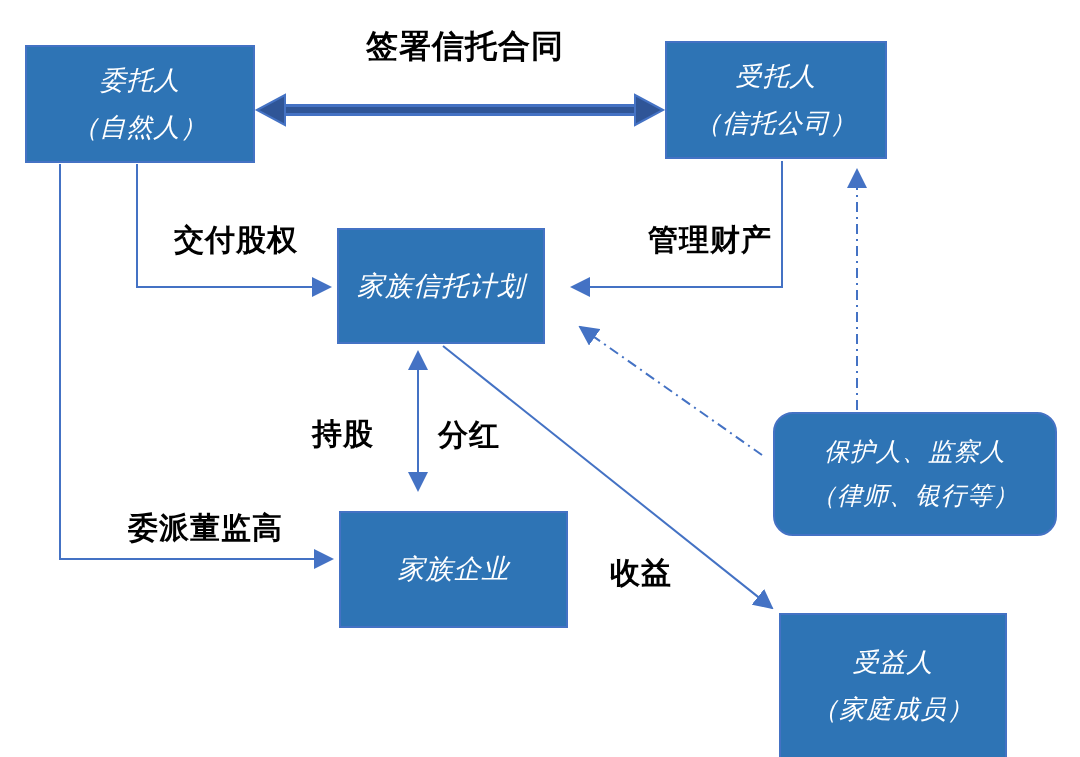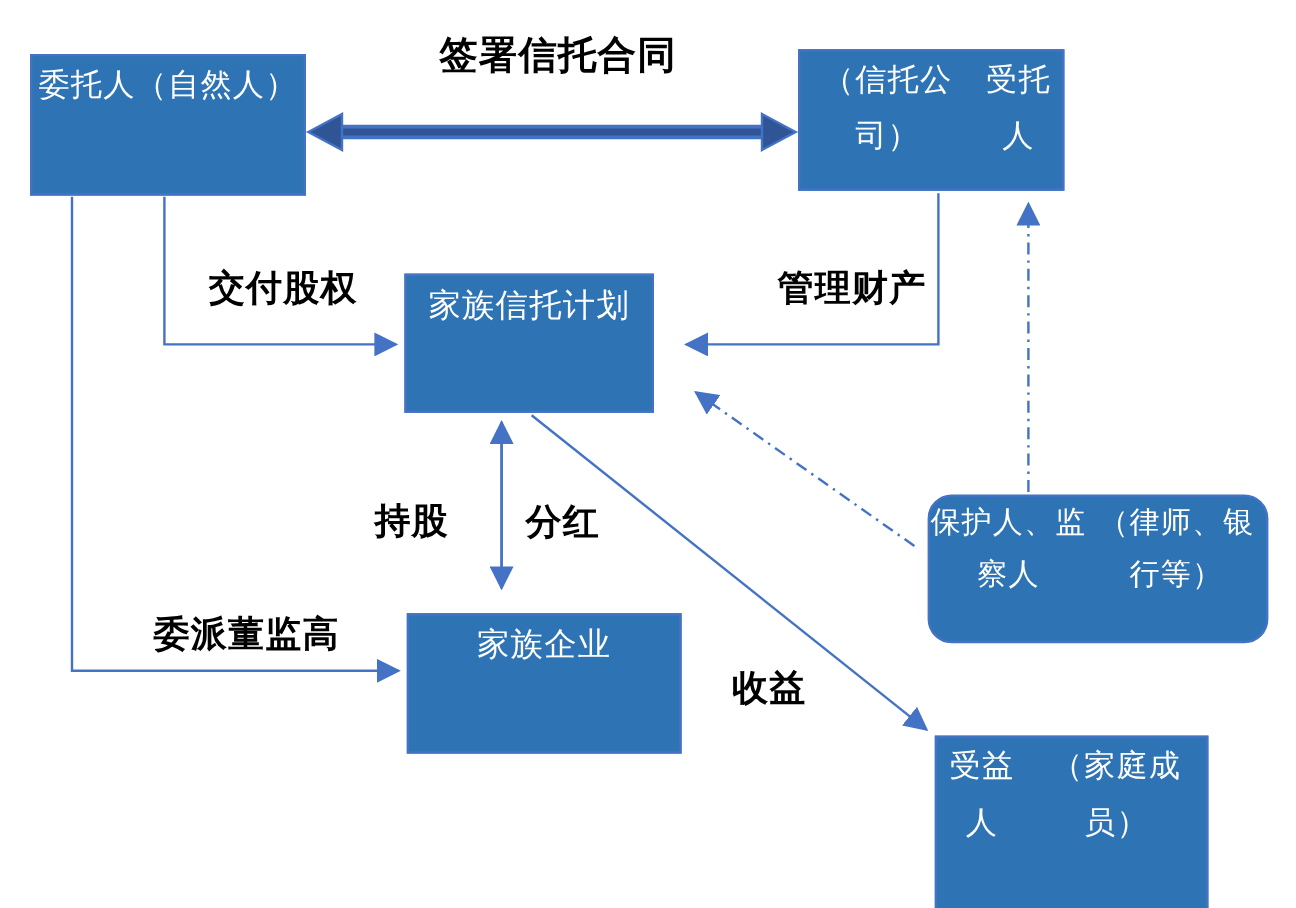--- a/index.html
+++ b/index.html
@@ -30,27 +30,28 @@
   .edge.dashdot { stroke-dasharray: 10 5 2 5; }
   .thick-outline { stroke: var(--arrow); stroke-width: 12; fill: none; }
   .thick-core { stroke: var(--thick-arrow-core); stroke-width: 6; fill: none; }
   .thick-head { fill: var(--thick-arrow-core); stroke: var(--arrow); stroke-width: 2; }
   .node {
     position: absolute;
     background: var(--node-fill);
     border: 2px solid var(--node-border);
     color: var(--node-text);
     display: flex;
-    flex-direction: row;
+    flex-direction: column;
     justify-content: center;
-    align-items: flex-start;
+    align-items: center;
     text-align: center;
     font-size: 26px;
     line-height: 1.8;
     letter-spacing: 1px;
+    font-style: italic;
   }
   .edge-label {
     position: absolute;
     color: var(--label-text);
     font-weight: 700;
     font-size: 30px;
     white-space: nowrap;
     letter-spacing: 1px;
   }
   .edge-label.title { font-size: 32px; width: 240px; text-align: center; }
@@ -89,22 +90,22 @@
 
     <line class="edge dashdot" x1="857" y1="410" x2="857" y2="170" marker-end="url(#arrowhead)"></line>
   </svg>
 
   <div class="node" style="left:25px; top:45px; width:230px; height:118px;">
     <span>委托人</span>
     <span>（自然人）</span>
   </div>
 
   <div class="node" style="left:665px; top:41px; width:222px; height:118px;">
+    <span>受托人</span>
     <span>（信托公司）</span>
-    <span>受托人</span>
   </div>
 
   <div class="node" style="left:337px; top:228px; width:208px; height:116px; font-size:27px;">
     <span>家族信托计划</span>
   </div>
 
   <div class="node" style="left:339px; top:511px; width:229px; height:117px; font-size:27px;">
     <span>家族企业</span>
   </div>
 

